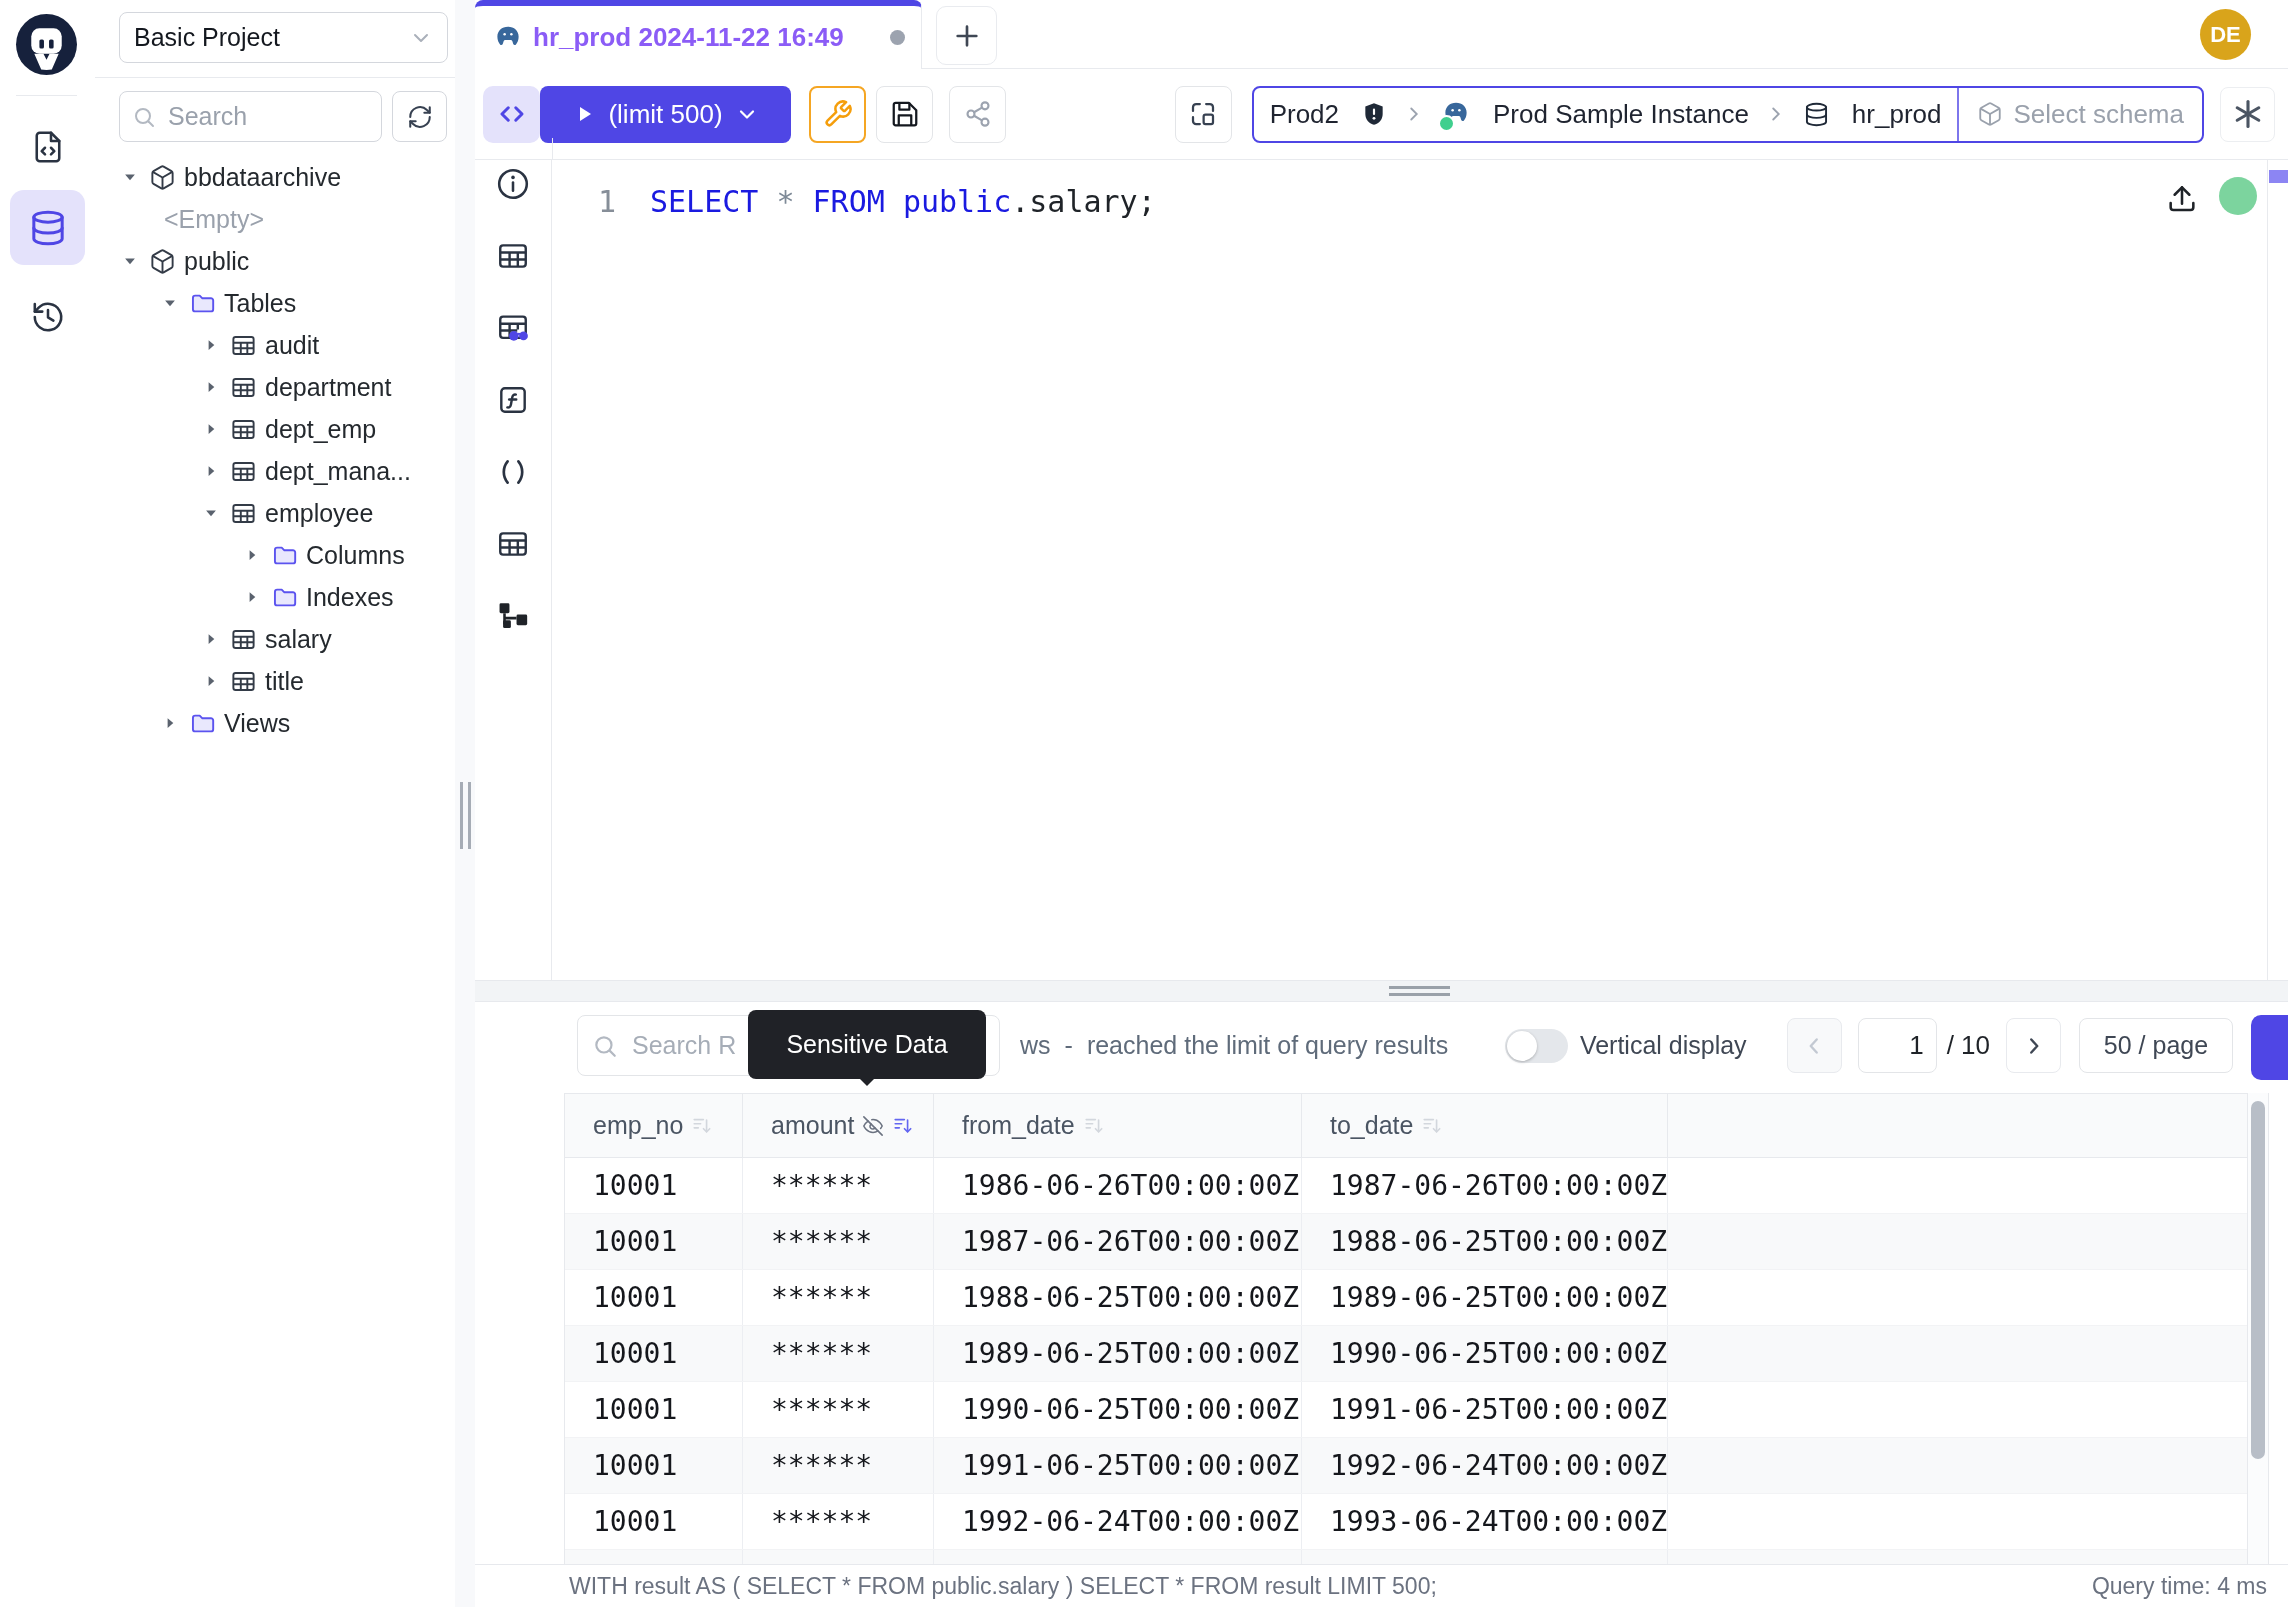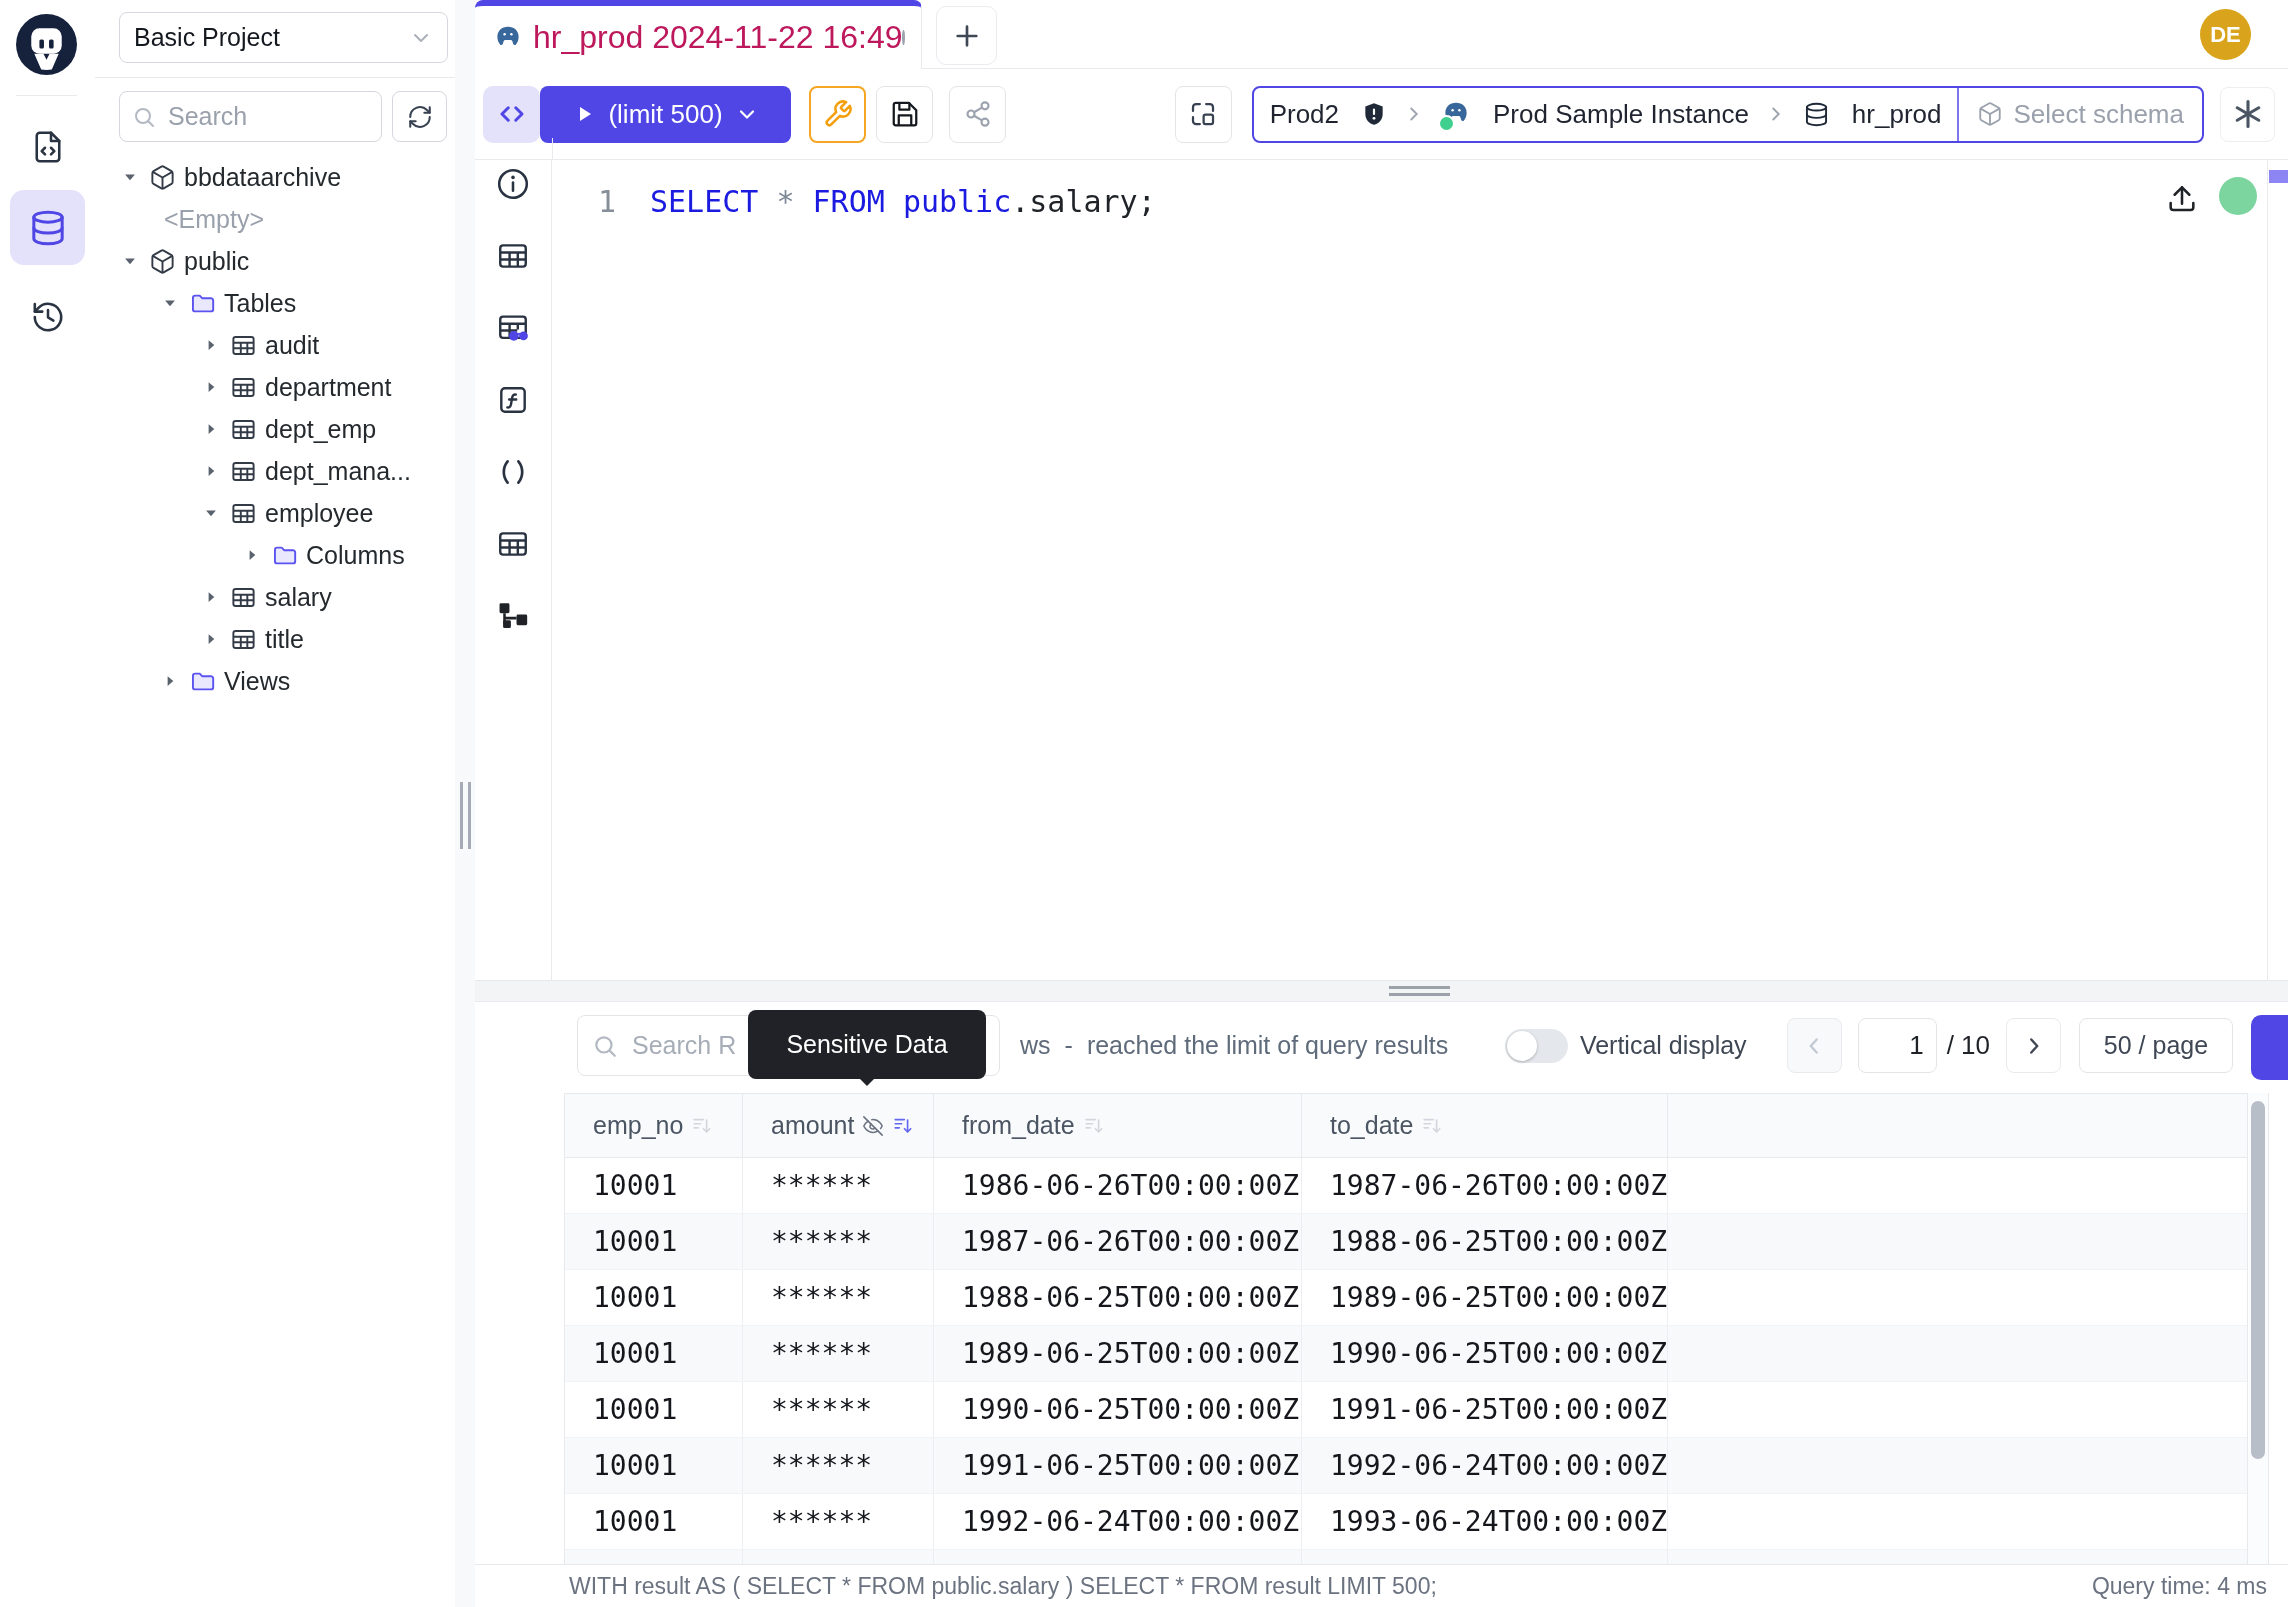--- a/index.html
+++ b/index.html
@@ -39,21 +39,21 @@
   #v-resizer .grip{left:5px;top:782px;display:flex;gap:5px;}
   #v-resizer .grip i{display:block;width:3px;height:67px;background:#a6acb5;}
 
   
   #main{left:475px;top:0;width:1814px;height:1608px;background:#fff;}
 
   
   #tabbar{left:0;top:0;width:1814px;height:69px;border-bottom:1px solid #e8eaee;background:#fff;box-sizing:border-box;}
   .tab{left:0;top:0;width:447px;height:69px;background:#fff;border-top:6px solid #4f46e5;border-right:1px solid #e8eaee;
        border-radius:8px 8px 0 0;display:flex;align-items:center;padding:0 16px 0 18px;box-sizing:border-box;cursor:pointer;}
-  .tab .tab-title{font-size:32px;font-weight:400;color:#be185d;margin-left:10px;white-space:nowrap;}
+  .tab .tab-title{font-size:26px;font-weight:700;color:#8b5cf6;margin-left:10px;white-space:nowrap;}
   .tab .dot{margin-left:auto;width:15px;height:15px;border-radius:50%;background:#9ca3af;}
   .newtab{left:461px;top:6px;width:59px;height:57px;border:1px solid #e9ebef;border-radius:10px;background:#fff;}
   .avatar{right:38px;top:9px;width:51px;height:51px;border-radius:50%;background:#d9a41b;color:#fff;
           display:flex;align-items:center;justify-content:center;font-size:22px;font-weight:bold;cursor:pointer;}
 
   
   #toolbar{left:0;top:69px;width:1814px;height:91px;border-bottom:1px solid #e8eaee;display:flex;align-items:center;box-sizing:border-box;}
   #toolbar .vline{position:absolute;left:77px;top:69px;height:91px;border-left:1px solid #e8eaee;}
   .code-box{margin-left:8px;width:57px;height:57px;border-radius:10px;background:#e4e2fb;}
   .run-btn{width:251px;height:57px;border-radius:8px;background:#4f46e5;color:#fff;border:none;
@@ -336,20 +336,33 @@
             <path d="M8.8 5.5l7.6 6.5-7.6 6.5z" fill="#5a626e"></path>
           </svg>
         </span>
         <span class="ticon">
           <svg viewBox="0 0 24 24" width="27" height="27">
             <path d="M3.5 7a2 2 0 0 1 2-2h4l2.4 2.4h7.6a2 2 0 0 1 2 2V17a2 2 0 0 1-2 2h-14a2 2 0 0 1-2-2z" fill="#e9e8fd" stroke="#5b53ef" stroke-width="1.7" stroke-linejoin="round"></path>
           </svg>
         </span>
         <span class="tlabel">Columns</span>
       </div>
+      <div class="trow" style="padding-left: 136px;">
+        <span class="caret">
+          <svg viewBox="0 0 24 24" width="18" height="18">
+            <path d="M8.8 5.5l7.6 6.5-7.6 6.5z" fill="#5a626e"></path>
+          </svg>
+        </span>
+        <span class="ticon">
+          <svg viewBox="0 0 24 24" width="27" height="27">
+            <path d="M3.5 7a2 2 0 0 1 2-2h4l2.4 2.4h7.6a2 2 0 0 1 2 2V17a2 2 0 0 1-2 2h-14a2 2 0 0 1-2-2z" fill="#e9e8fd" stroke="#5b53ef" stroke-width="1.7" stroke-linejoin="round"></path>
+          </svg>
+        </span>
+        <span class="tlabel">Indexes</span>
+      </div>
       <div class="trow" style="padding-left: 95px;">
         <span class="caret">
           <svg viewBox="0 0 24 24" width="18" height="18">
             <path d="M8.8 5.5l7.6 6.5-7.6 6.5z" fill="#5a626e"></path>
           </svg>
         </span>
         <span class="ticon">
           <svg viewBox="0 0 24 24" width="27" height="27" fill="none" stroke="#333b47" stroke-width="1.7">
             <rect x="3" y="4.5" width="18" height="15" rx="2"></rect>
             <path d="M3 9.5h18M3 14.5h18M9.6 9.5v10M15.4 9.5v10"></path>

